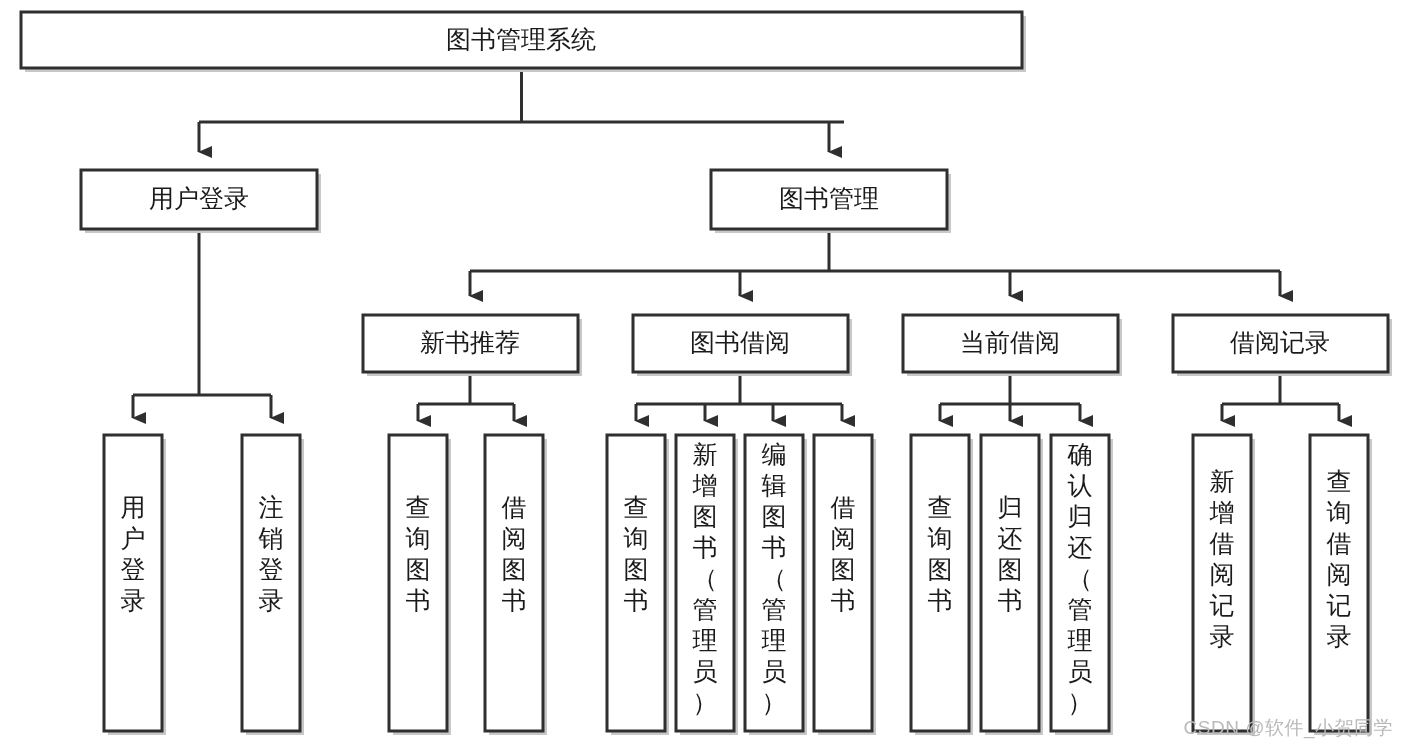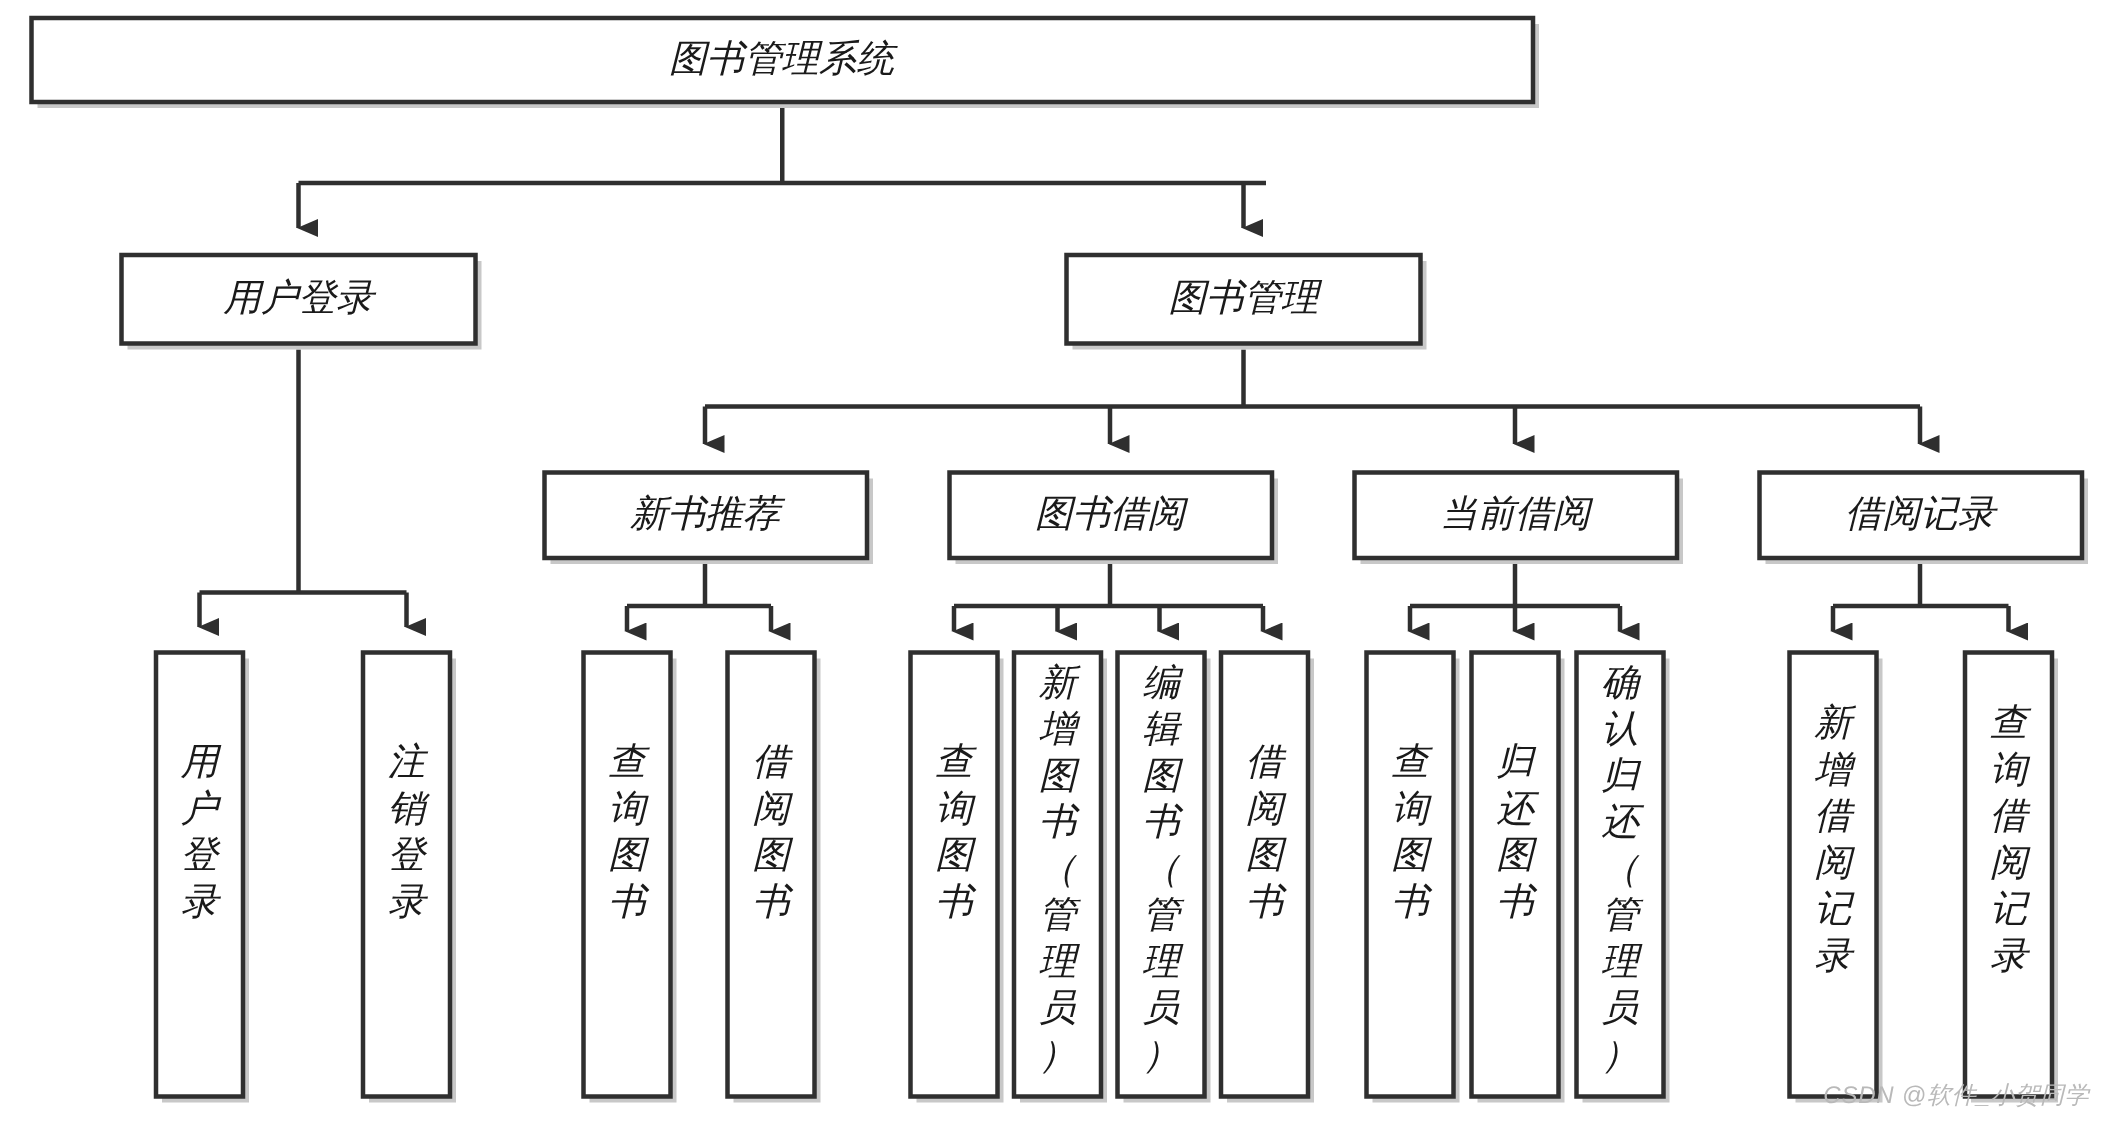--- a/index.html
+++ b/index.html
@@ -11,21 +11,20 @@
     width: 1405px;
     height: 747px;
     font-family: "Liberation Sans", "DejaVu Sans", sans-serif;
     overflow: hidden;
     position: relative;
   }
   #diagram-root {
     position: relative;
     width: 1405px;
     height: 747px;
-    font-style: italic;
   }
   svg.diagram {
     position: absolute;
     top: 0;
     left: 0;
     width: 1405px;
     height: 747px;
   }
   .node-box {
     fill: #ffffff;
@@ -52,21 +51,21 @@
     font-family: "Liberation Sans", "DejaVu Sans", sans-serif;
     font-size: 25px;
     fill: #1a1a1a;
     text-anchor: middle;
   }
   .watermark {
     position: absolute;
     right: 12px;
     bottom: 6px;
     font-family: "Liberation Sans", "DejaVu Sans", sans-serif;
-    font-size: 16px;
+    font-size: 19px;
     color: #b9b9b9;
     white-space: nowrap;
     letter-spacing: 0.5px;
   }
 </style>
 </head>
 <body>
 
 <div id="diagram-root">
 

